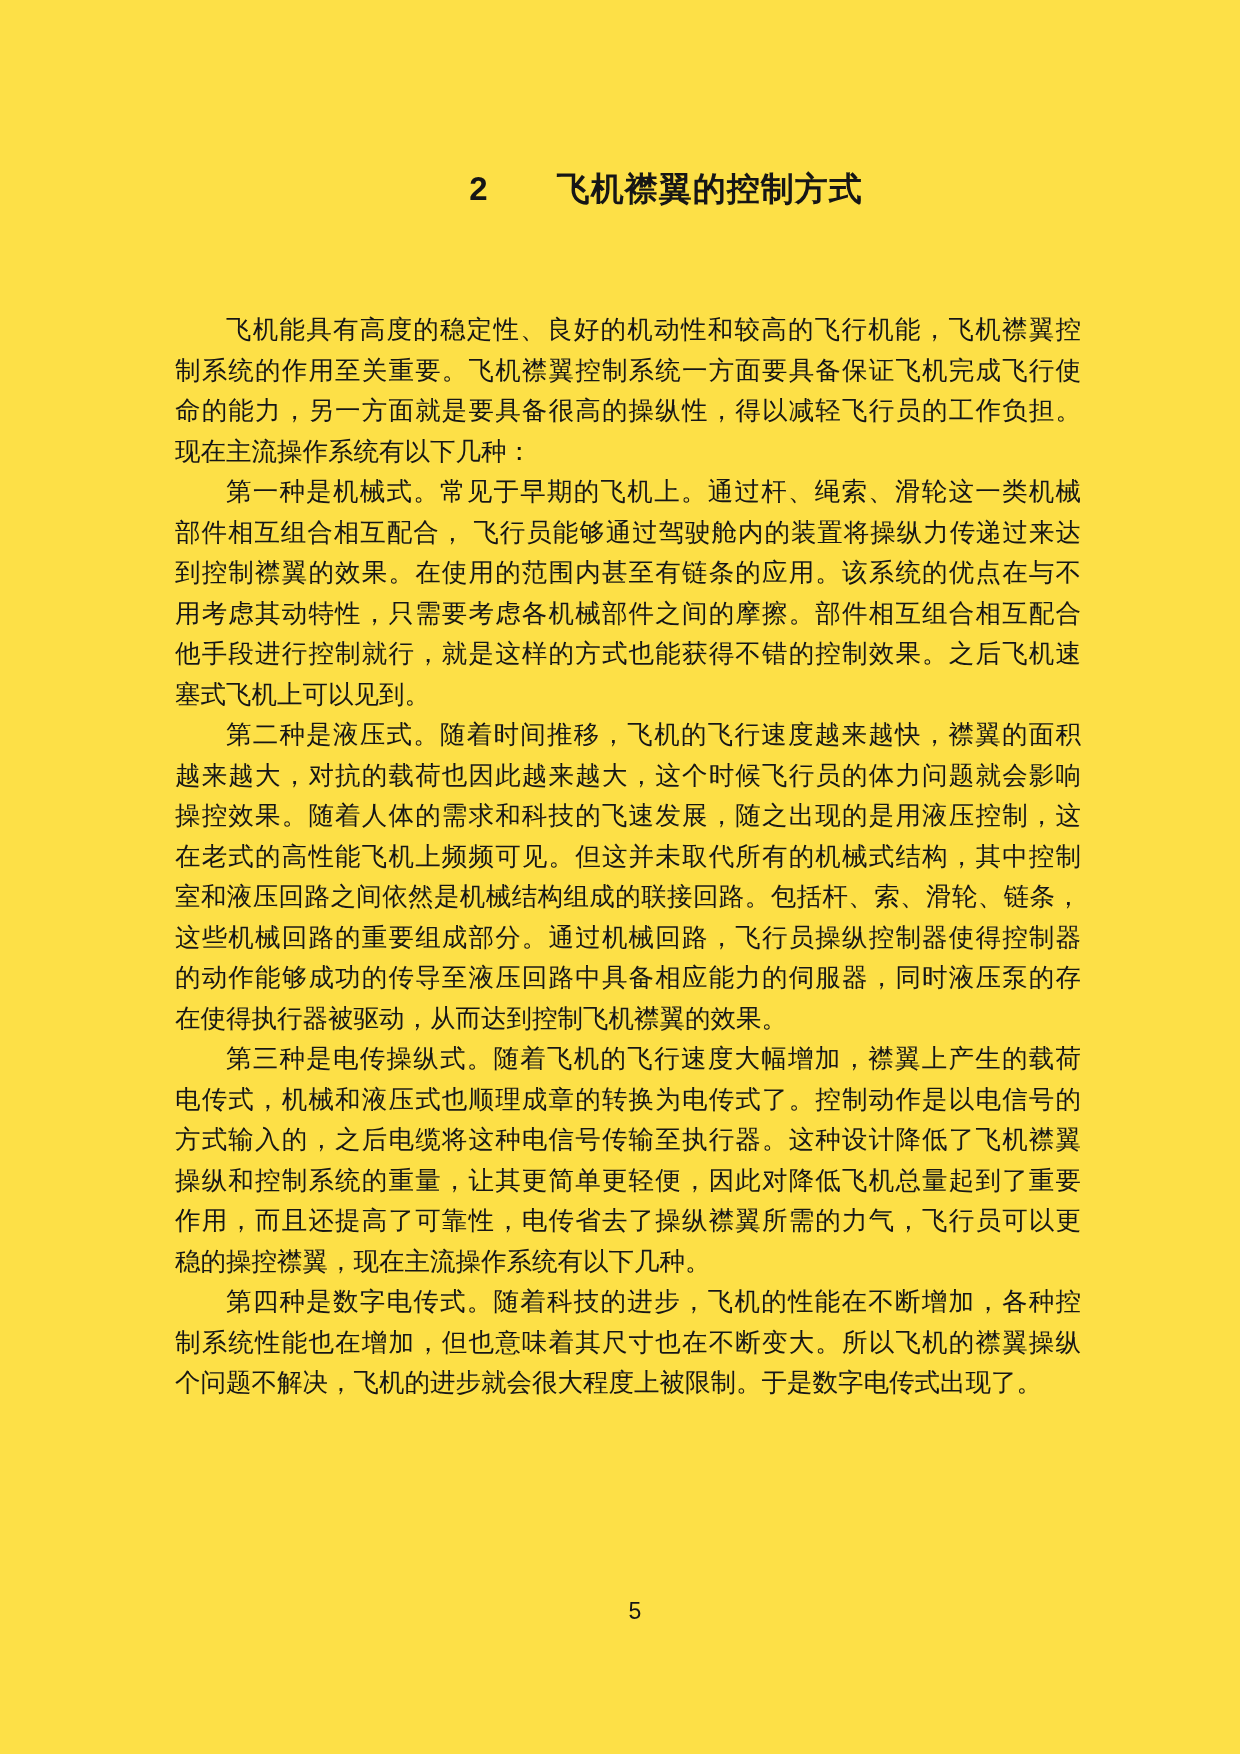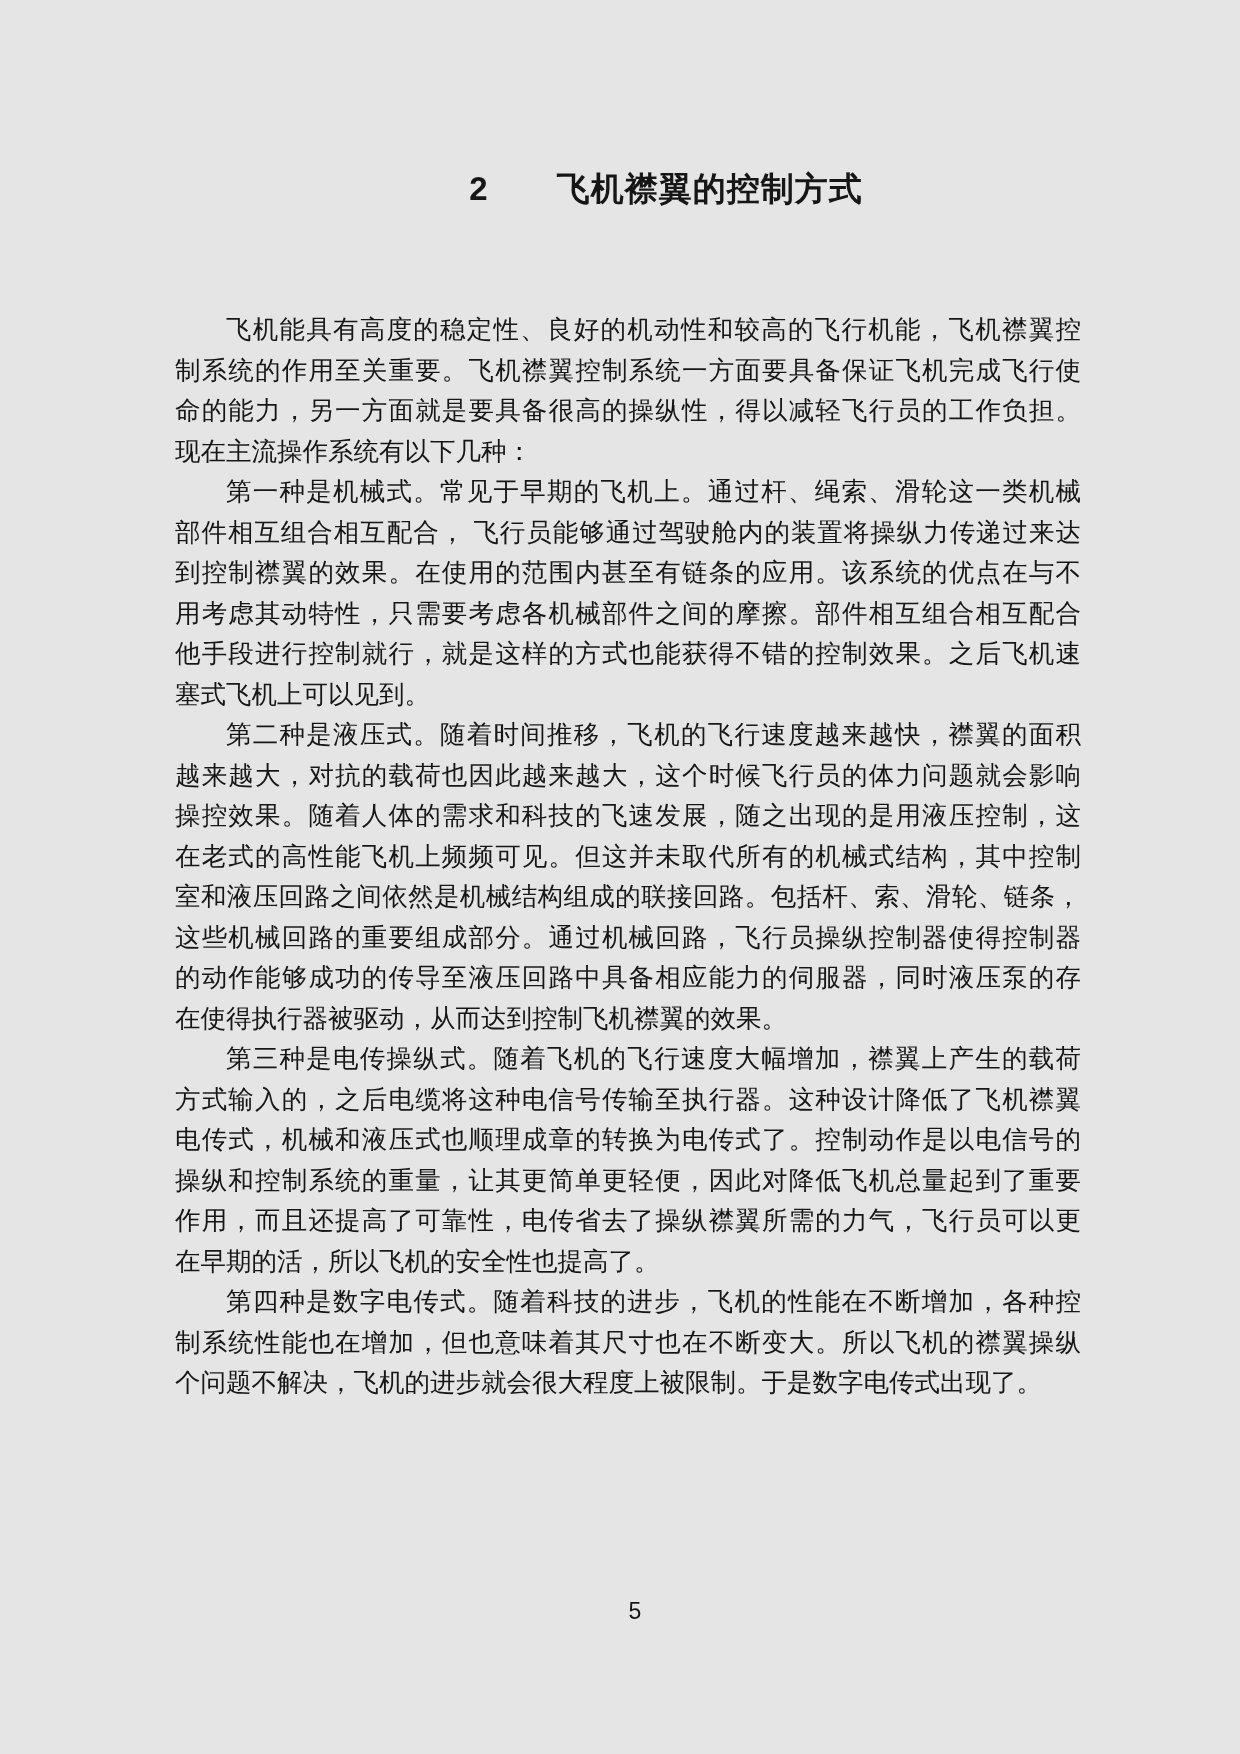--- a/index.html
+++ b/index.html
@@ -5,21 +5,21 @@
   html, body {
     margin: 0;
     padding: 0;
     background: #9e9e9e;
   }
   .page {
     position: relative;
     width: 1240px;
     height: 1754px;
     margin: 0 auto;
-    background: #e5e5e5;
+    background: #fde047;
     overflow: hidden;
     font-family: "Liberation Serif", "DejaVu Serif", serif;
     color: #161616;
   }
   .chapter-title {
     position: absolute;
     top: 168px;
     left: 0;
     width: 100%;
     margin: 0;
@@ -82,24 +82,24 @@
       <div class="line last">塞式飞机上可以见到。</div>
       <div class="line first">第二种是液压式。随着时间推移，飞机的飞行速度越来越快，襟翼的面积</div>
       <div class="line">越来越大，对抗的载荷也因此越来越大，这个时候飞行员的体力问题就会影响</div>
       <div class="line">操控效果。随着人体的需求和科技的飞速发展，随之出现的是用液压控制，这</div>
       <div class="line">在老式的高性能飞机上频频可见。但这并未取代所有的机械式结构，其中控制</div>
       <div class="line">室和液压回路之间依然是机械结构组成的联接回路。包括杆、索、滑轮、链条，</div>
       <div class="line">这些机械回路的重要组成部分。通过机械回路，飞行员操纵控制器使得控制器</div>
       <div class="line">的动作能够成功的传导至液压回路中具备相应能力的伺服器，同时液压泵的存</div>
       <div class="line last">在使得执行器被驱动，从而达到控制飞机襟翼的效果。</div>
       <div class="line first">第三种是电传操纵式。随着飞机的飞行速度大幅增加，襟翼上产生的载荷</div>
+      <div class="line">电传式，机械和液压式也顺理成章的转换为电传式了。控制动作是以电信号的</div>
       <div class="line">方式输入的，之后电缆将这种电信号传输至执行器。这种设计降低了飞机襟翼</div>
-      <div class="line">电传式，机械和液压式也顺理成章的转换为电传式了。控制动作是以电信号的</div>
       <div class="line">操纵和控制系统的重量，让其更简单更轻便，因此对降低飞机总量起到了重要</div>
       <div class="line">作用，而且还提高了可靠性，电传省去了操纵襟翼所需的力气，飞行员可以更</div>
-      <div class="line last">在早期的活，所以飞机的安全性也提高了。</div>
+      <div class="line last">稳的操控襟翼，现在主流操作系统有以下几种。</div>
       <div class="line first">第四种是数字电传式。随着科技的进步，飞机的性能在不断增加，各种控</div>
       <div class="line">制系统性能也在增加，但也意味着其尺寸也在不断变大。所以飞机的襟翼操纵</div>
       <div class="line last">个问题不解决，飞机的进步就会很大程度上被限制。于是数字电传式出现了。</div>
     </div>
 
   <div class="page-number">5</div>
 </div>
 
 </body></html>

